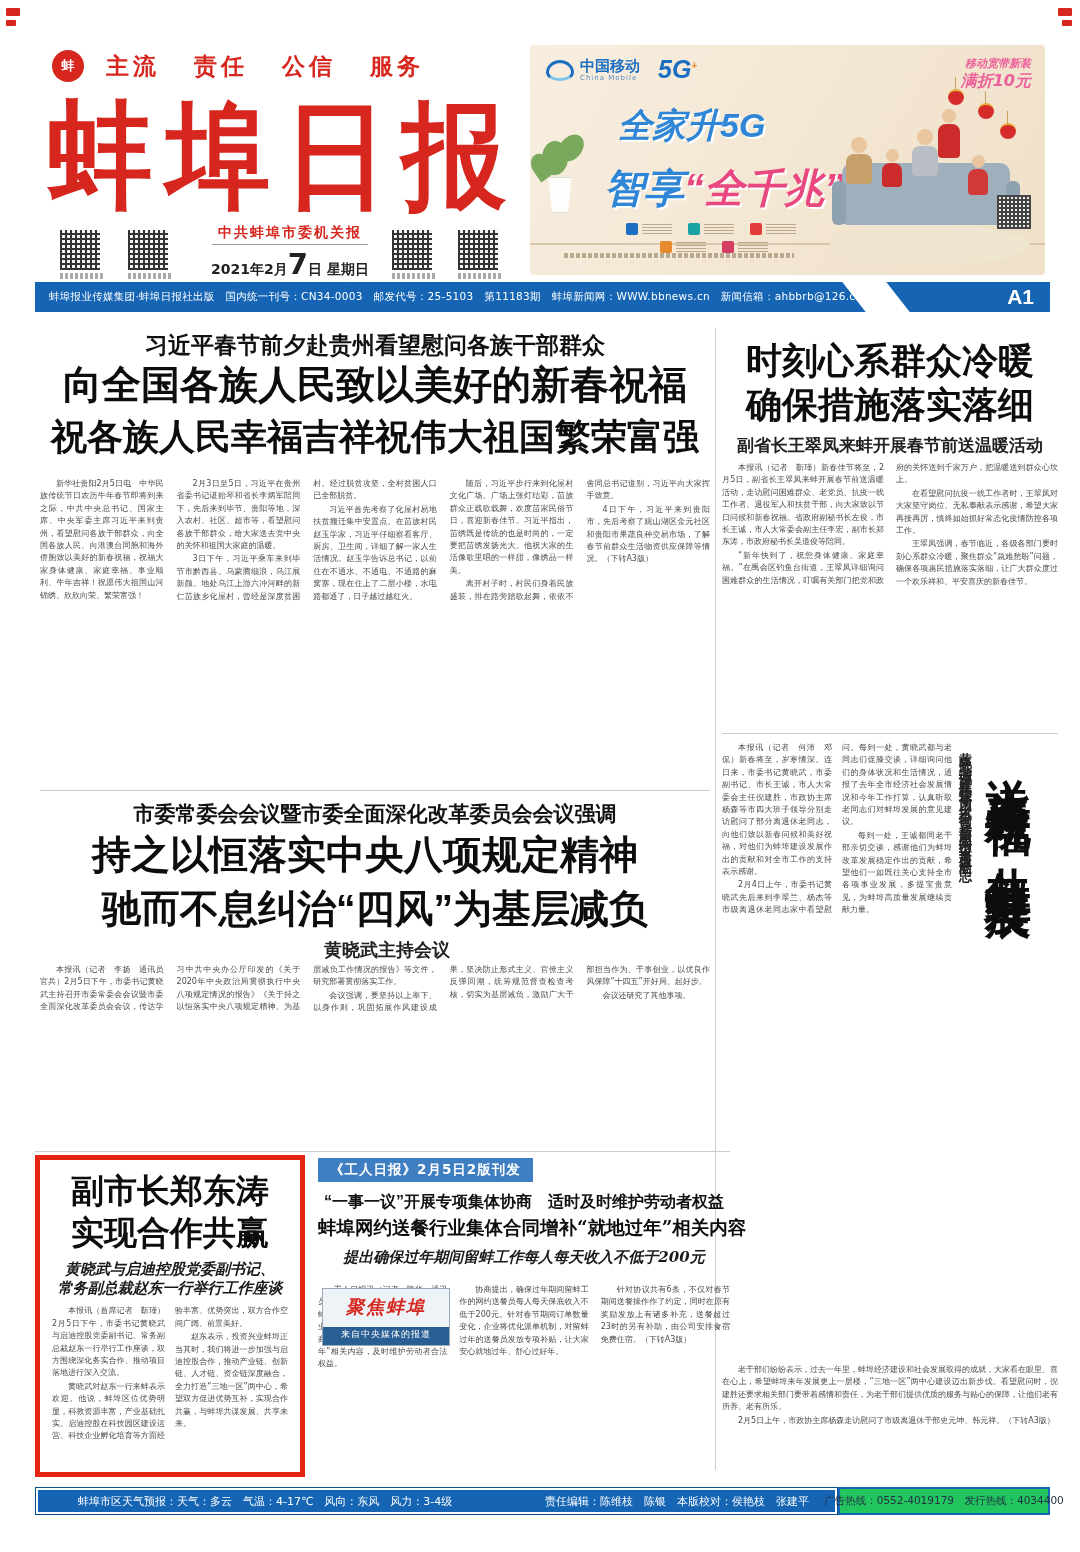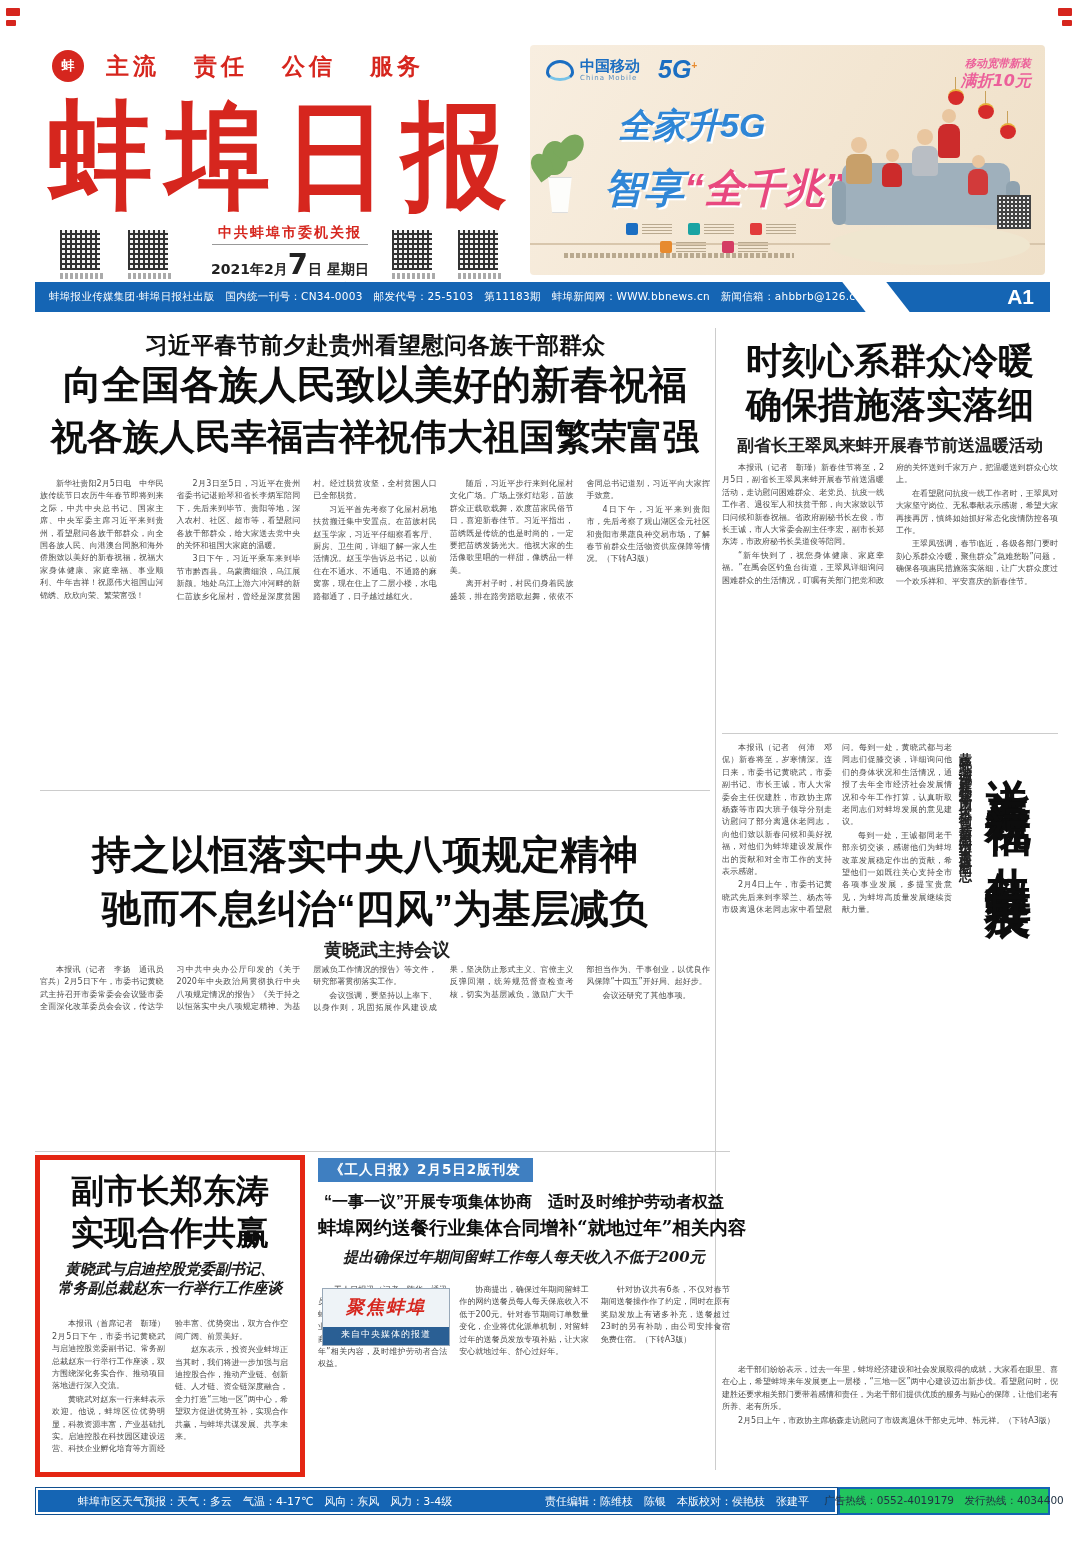--- a/index.html
+++ b/index.html
@@ -277,37 +277,38 @@
       <p>2月4日上午，市委书记黄晓武先后来到李翠兰、杨杰等市级离退休老同志家中看望慰问。每到一处，黄晓武都与老同志们促膝交谈，详细询问他们的身体状况和生活情况，通报了去年全市经济社会发展情况和今年工作打算，认真听取老同志们对蚌埠发展的意见建议。</p>
       <p>每到一处，王诚都同老干部亲切交谈，感谢他们为蚌埠改革发展稳定作出的贡献，希望他们一如既往关心支持全市各项事业发展，多提宝贵意见，为蚌埠高质量发展继续贡献力量。</p>
     </div>
   <div class="abs v-sub" style="left:956px;top:742px;height:612px;">黄晓武王诚倪建胜杨森等市四大班子领导看望慰问市级离退休老同志</div>
   <div class="abs v-head" style="left:986px;top:742px;height:612px;">送上新春祝福　共叙蚌埠发展</div>
   <div class="abs colbody" style="left:722px;top:1364px;width:336px;height:100px;">
       <p>老干部们纷纷表示，过去一年里，蚌埠经济建设和社会发展取得的成就，大家看在眼里、喜在心上，希望蚌埠来年发展更上一层楼，“三地一区”两中心建设迈出新步伐。看望慰问时，倪建胜还要求相关部门要带着感情和责任，为老干部们提供优质的服务与贴心的保障，让他们老有所养、老有所乐。</p>
       <p>2月5日上午，市政协主席杨森走访慰问了市级离退休干部史元坤、韩元祥。（下转A3版）</p>
     </div>
 
+  <div class="abs kicker" style="left:40px;top:800px;width:670px;font-size:21px;">市委常委会会议暨市委全面深化改革委员会会议强调</div>
   <div class="abs headline" style="left:30px;top:830px;width:670px;font-size:39px;">持之以恒落实中央八项规定精神</div>
   <div class="abs headline" style="left:40px;top:884px;width:670px;font-size:39px;">驰而不息纠治“四风”为基层减负</div>
   <div class="abs subhead" style="left:52px;top:938px;width:670px;font-size:18px;">黄晓武主持会议</div>
   <div class="abs colbody mid-body" style="left:40px;top:964px;width:670px;">
       <p>本报讯（记者　李扬　通讯员　官兵）2月5日下午，市委书记黄晓武主持召开市委常委会会议暨市委全面深化改革委员会会议，传达学习中共中央办公厅印发的《关于2020年中央政治局贯彻执行中央八项规定情况的报告》《关于持之以恒落实中央八项规定精神、为基层减负工作情况的报告》等文件，研究部署贯彻落实工作。</p>
       <p>会议强调，要坚持以上率下、以身作则，巩固拓展作风建设成果，坚决防止形式主义、官僚主义反弹回潮，统筹规范督查检查考核，切实为基层减负，激励广大干部担当作为、干事创业，以优良作风保障“十四五”开好局、起好步。</p>
       <p>会议还研究了其他事项。</p>
     </div>
 
   <div class="abs hrule" style="left:35px;top:1151px;width:695px;"></div>
 
   <div class="abs redbox">
     <div class="headline" style="font-size:33px;">副市长郑东涛</div>
     <div class="headline" style="font-size:33px;">实现合作共赢</div>
     <div class="italic-sub" style="font-size:15px;margin-top:6px;">黄晓武与启迪控股党委副书记、</div>
     <div class="italic-sub" style="font-size:15px;">常务副总裁赵东一行举行工作座谈</div>
-    <div class="colbody box-body" style="margin-top:20px;">
+    <div class="colbody box-body" style="margin-top:7px;">
         <p>本报讯（首席记者　靳瑾）2月5日下午，市委书记黄晓武与启迪控股党委副书记、常务副总裁赵东一行举行工作座谈，双方围绕深化务实合作、推动项目落地进行深入交流。</p>
         <p>黄晓武对赵东一行来蚌表示欢迎。他说，蚌埠区位优势明显，科教资源丰富，产业基础扎实。启迪控股在科技园区建设运营、科技企业孵化培育等方面经验丰富、优势突出，双方合作空间广阔、前景美好。</p>
         <p>赵东表示，投资兴业蚌埠正当其时，我们将进一步加强与启迪控股合作，推动产业链、创新链、人才链、资金链深度融合，全力打造“三地一区”两中心，希望双方促进优势互补，实现合作共赢，与蚌埠共谋发展、共享未来。</p>
       </div>
   </div>
 
   <div class="abs" style="left:318px;top:1158px;">
     <span class="union-label">《工人日报》2月5日2版刊发</span>
   </div>
   <div class="abs kicker" style="left:318px;top:1192px;width:412px;font-size:16px;">“一事一议”开展专项集体协商　适时及时维护劳动者权益</div>

